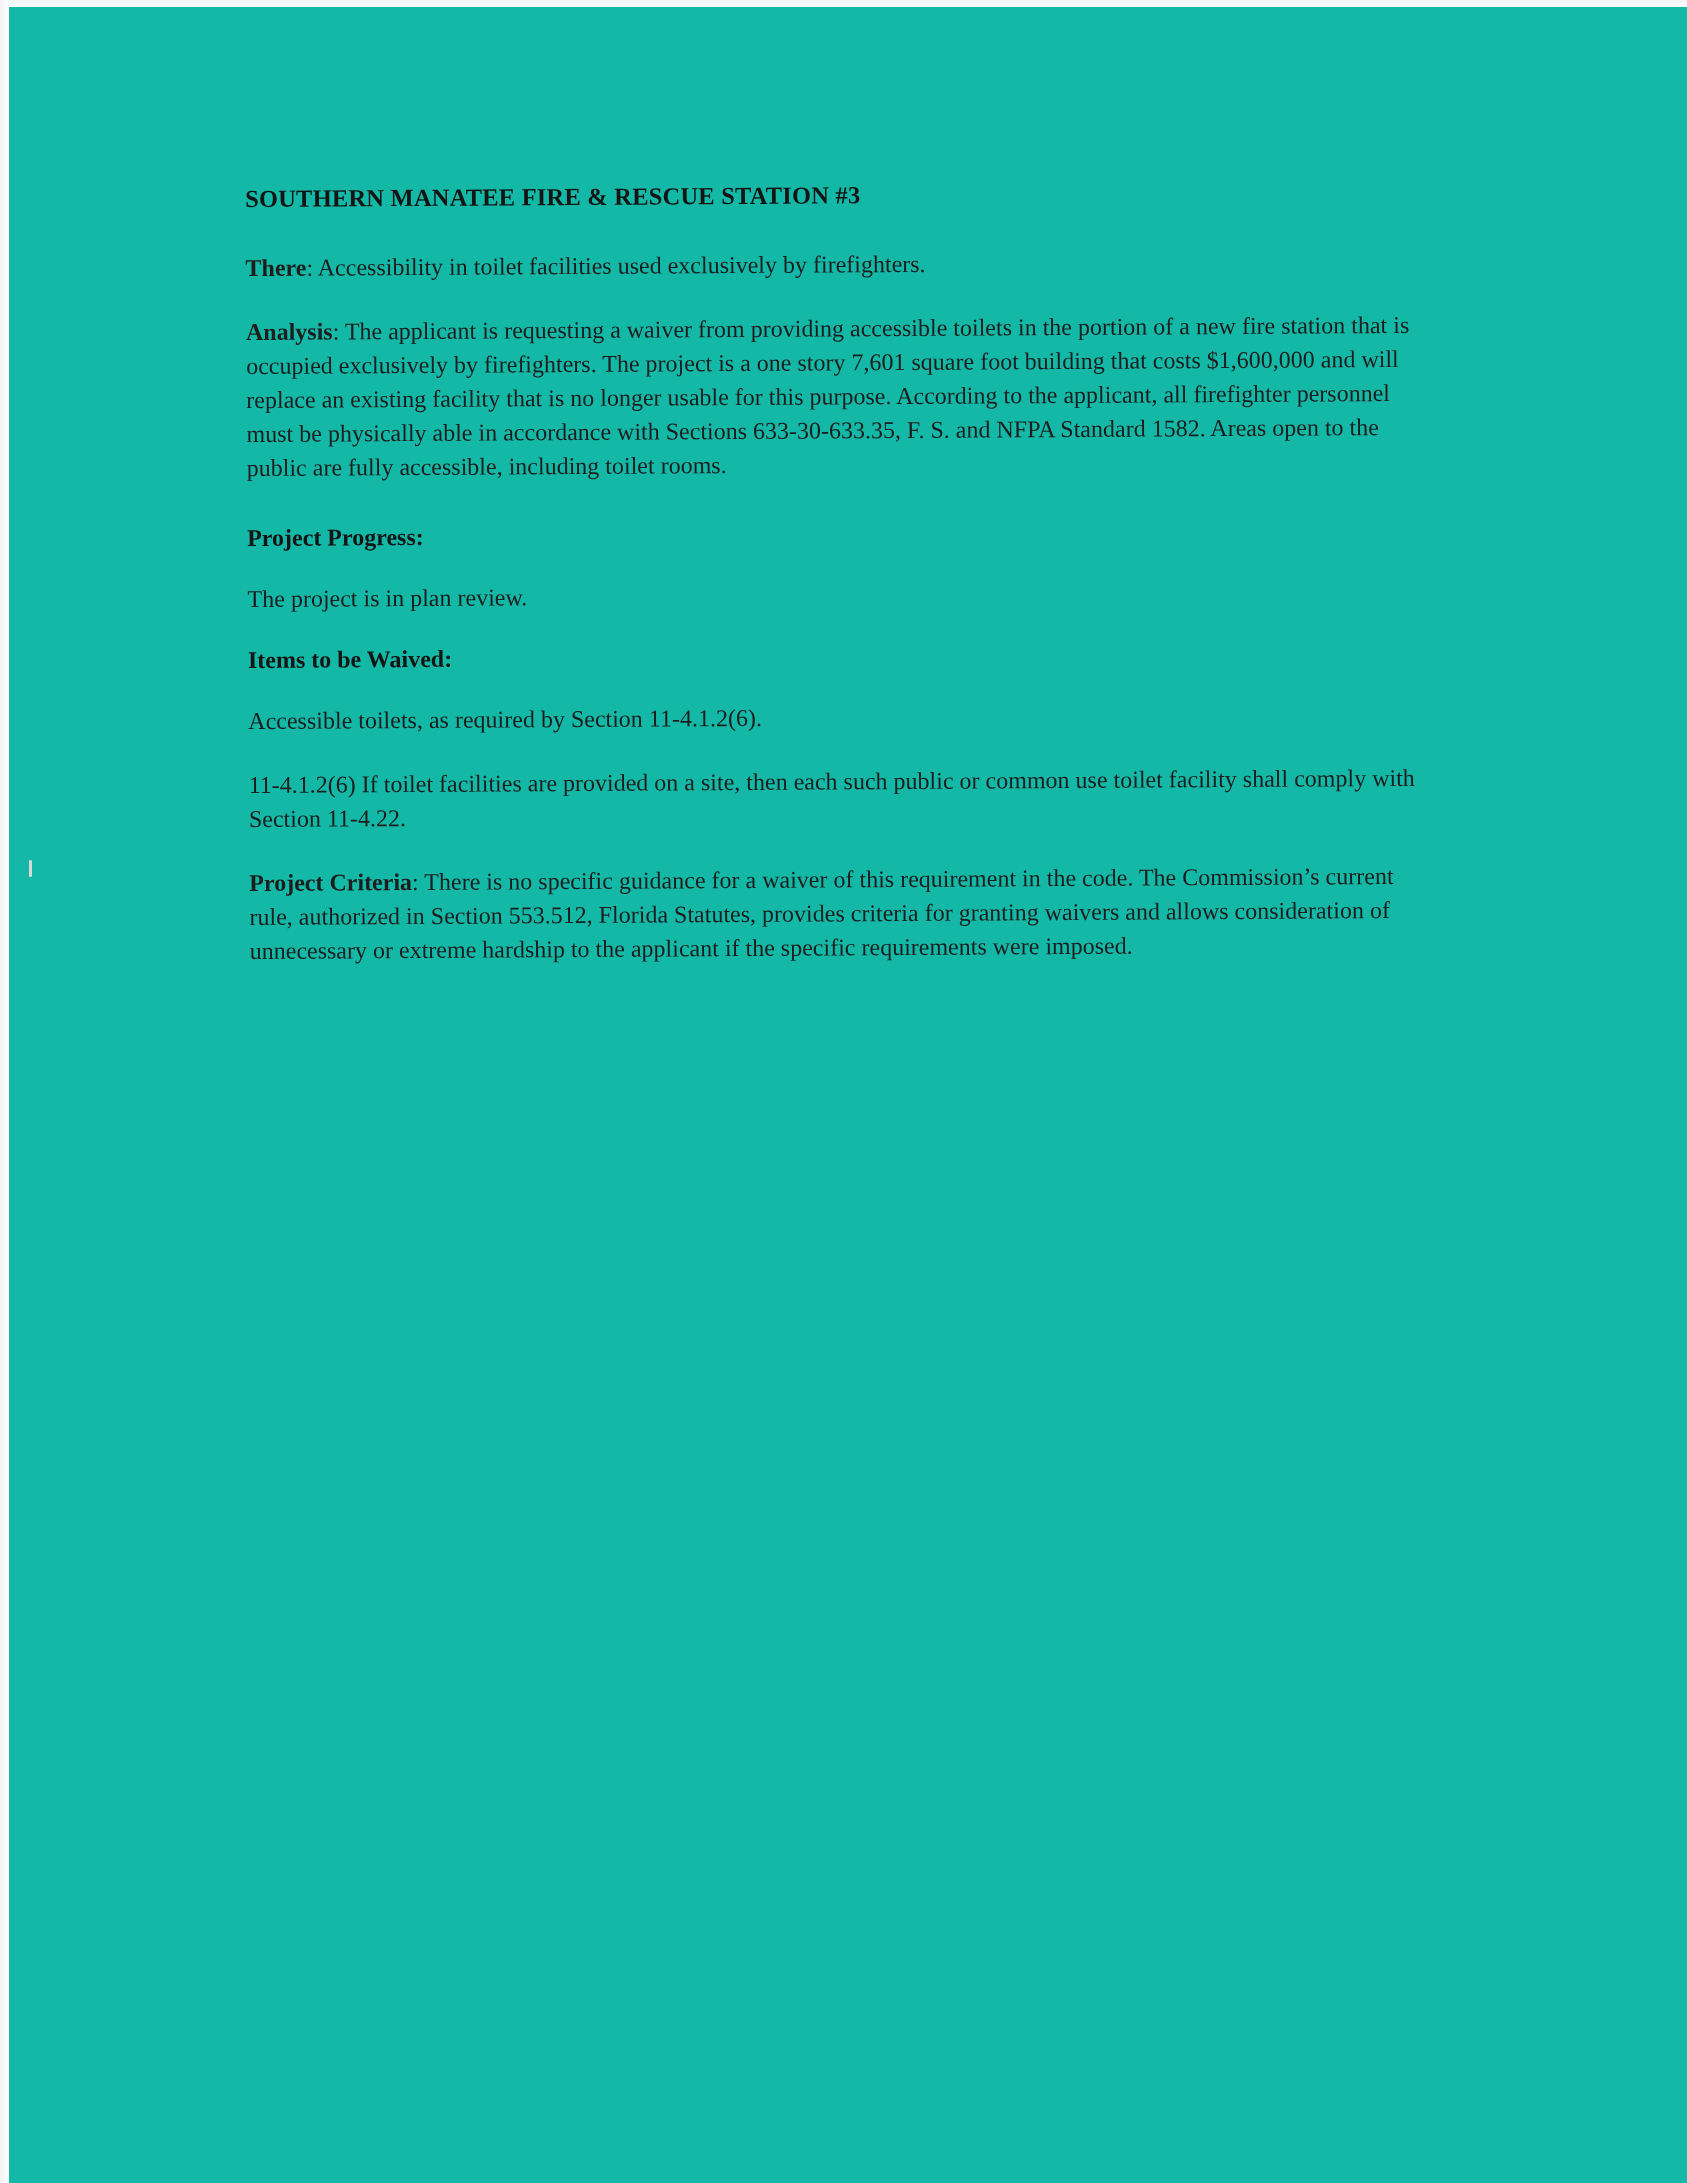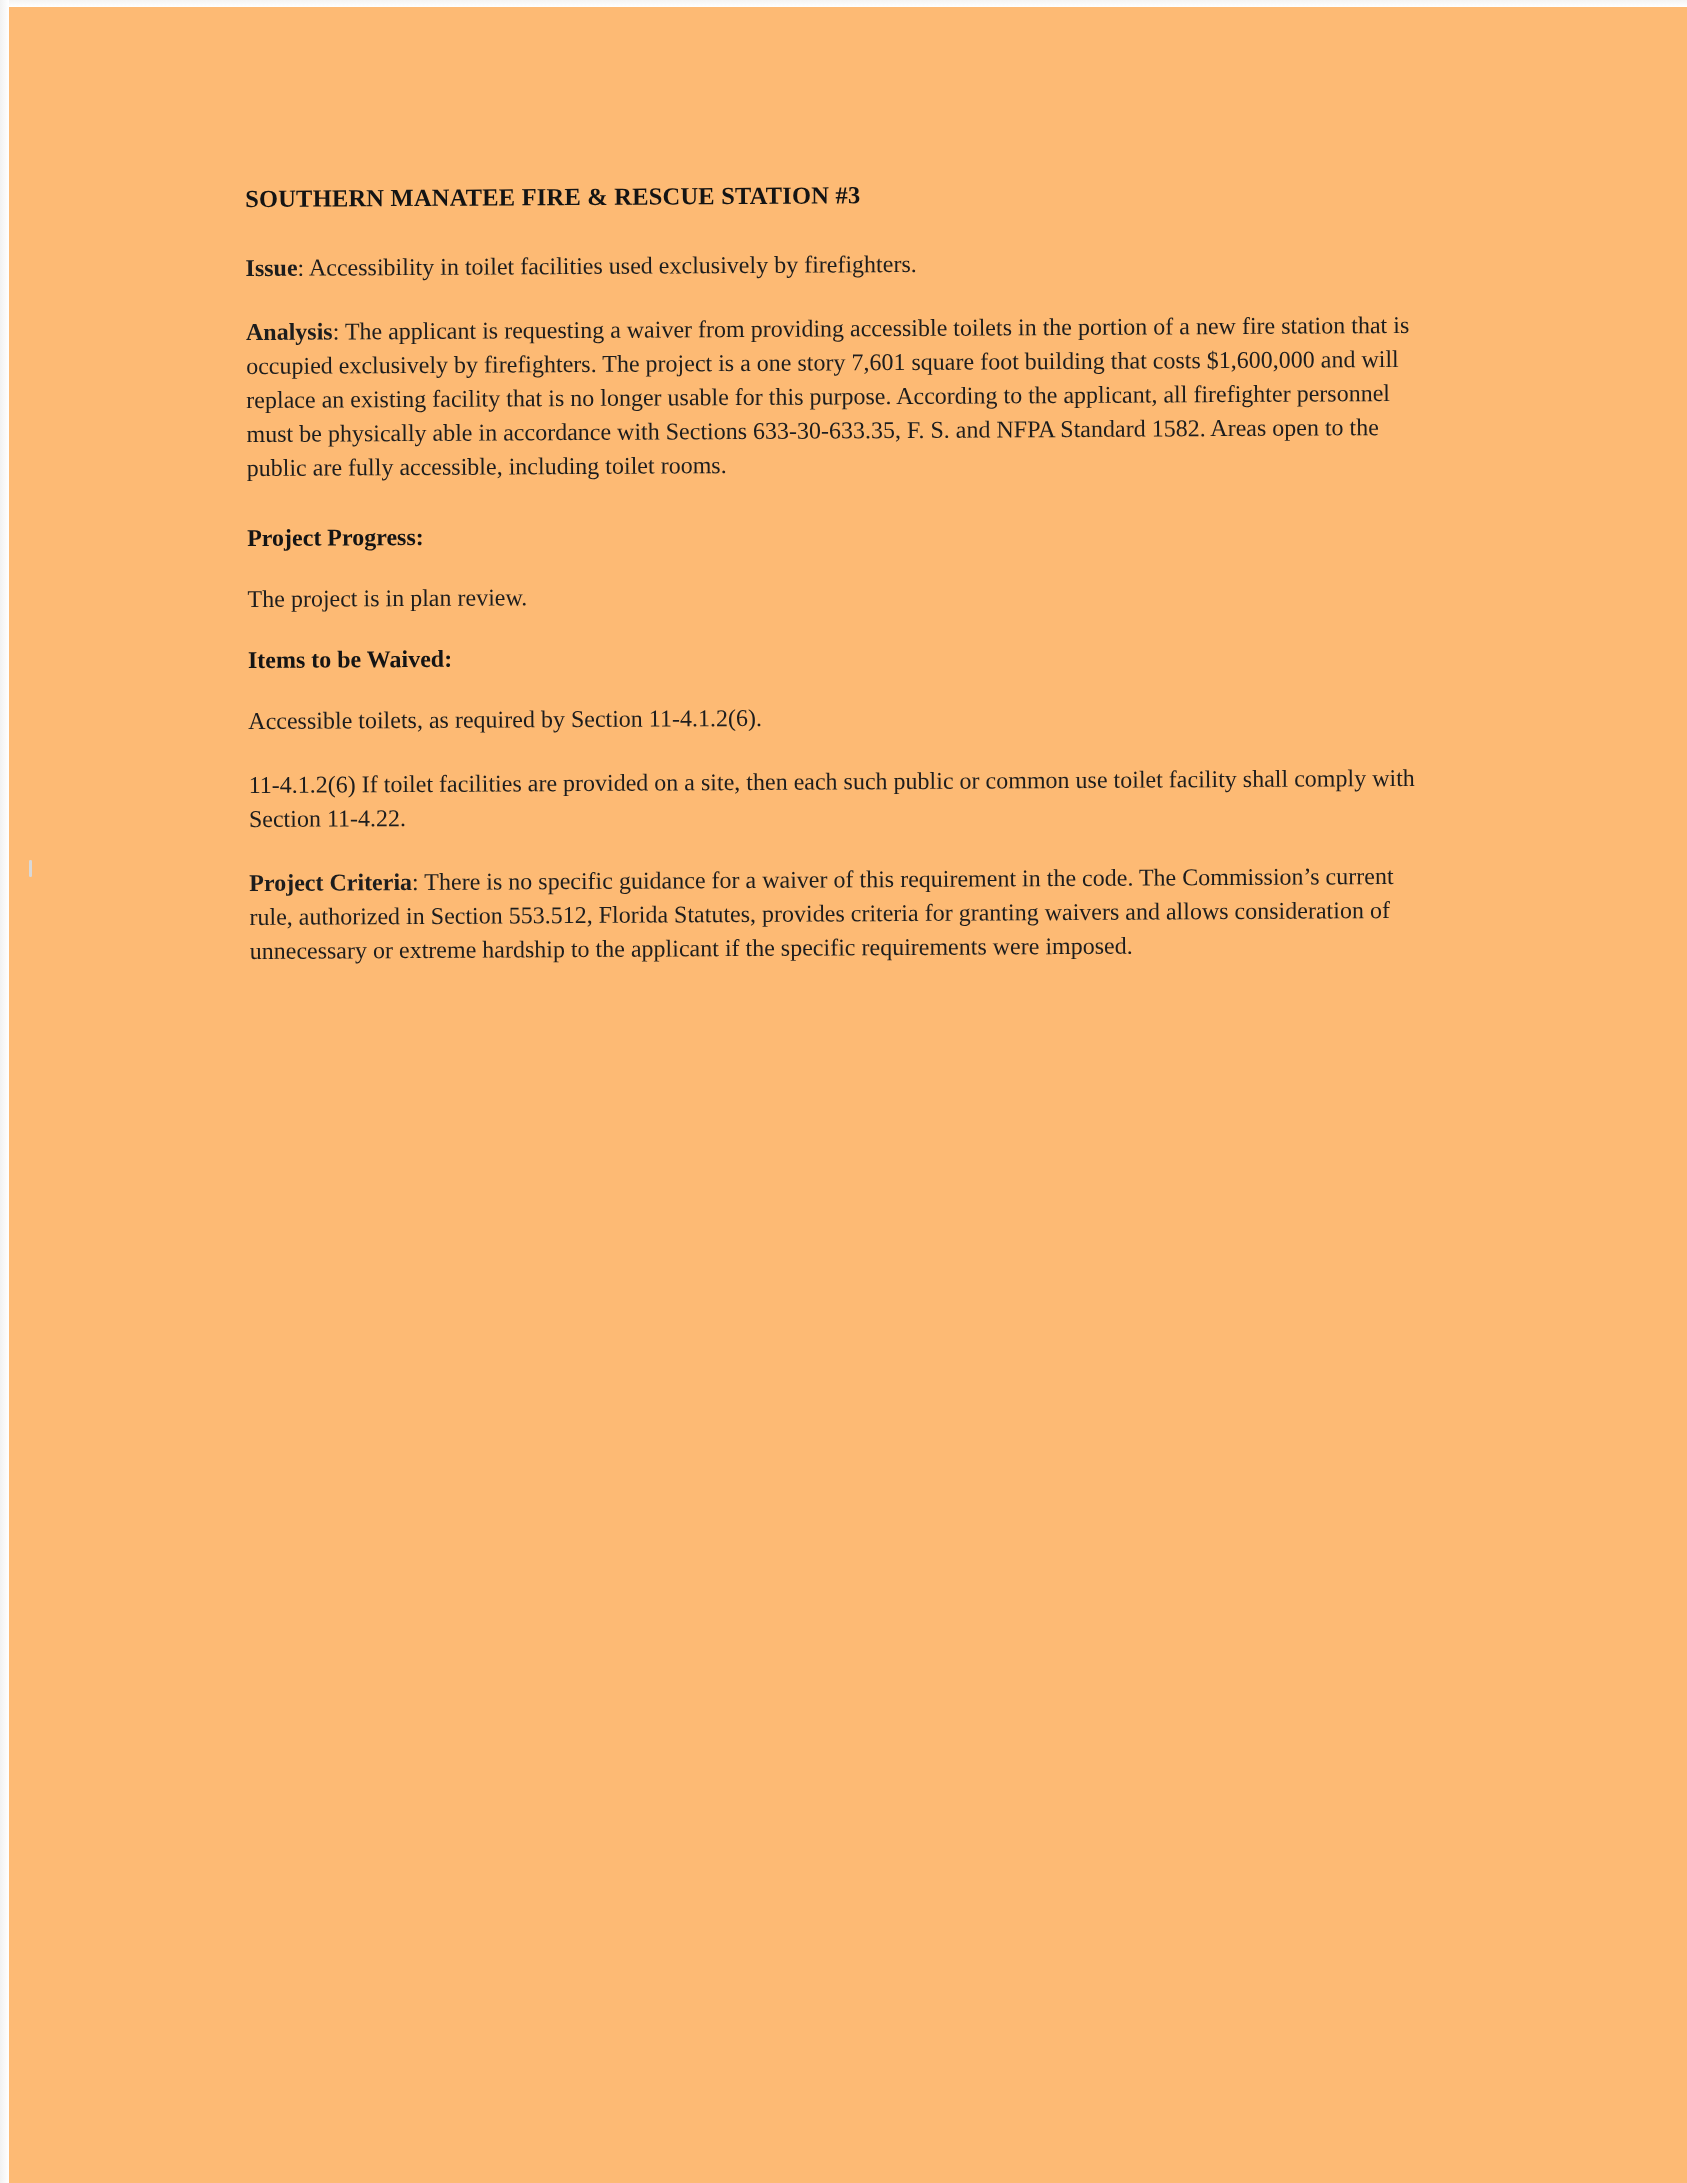--- a/index.html
+++ b/index.html
@@ -13,21 +13,21 @@
     font-family: "Liberation Serif", serif;
     color: #1b1b1b;
     position: relative;
     overflow: hidden;
   }
   .page {
     position: absolute;
     top: 0; left: 0;
     width: 1687px;
     height: 2183px;
-    background: #fdba74;
+    background: #14b8a6;
   }
   
   .content {
     position: absolute;
     left: 245px;
     top: 185px;
     width: 1184px;
     transform: rotate(-0.35deg);
     transform-origin: left top;
   }
@@ -84,21 +84,21 @@
 
   <div class="scan-edge-top"></div>
   <div class="scan-edge-left"></div>
   <div class="mark"></div>
 
   <div class="content">
 
     <h1 class="doc-title">SOUTHERN MANATEE FIRE &amp; RESCUE STATION #3</h1>
 
     <p class="para">
-      <span class="lead">Issue</span><span>:  Accessibility in toilet facilities used exclusively by firefighters.</span>
+      <span class="lead">There</span><span>:  Accessibility in toilet facilities used exclusively by firefighters.</span>
     </p>
 
     <p class="para analysis">
       <span class="lead">Analysis</span><span>:  The applicant is requesting a waiver from providing accessible toilets in the portion of a new fire station that is occupied exclusively by firefighters.  The project is a one story 7,601 square foot building that costs $1,600,000 and will replace an existing facility that is no longer usable for this purpose.  According to the applicant, all firefighter personnel must be physically able in accordance with Sections 633-30-633.35, F. S. and NFPA Standard 1582.  Areas open to the public are fully accessible, including toilet rooms.</span>
     </p>
 
     <h2 class="heading">Project Progress:</h2>
 
     <p class="para">The project is in plan review.</p>
 

